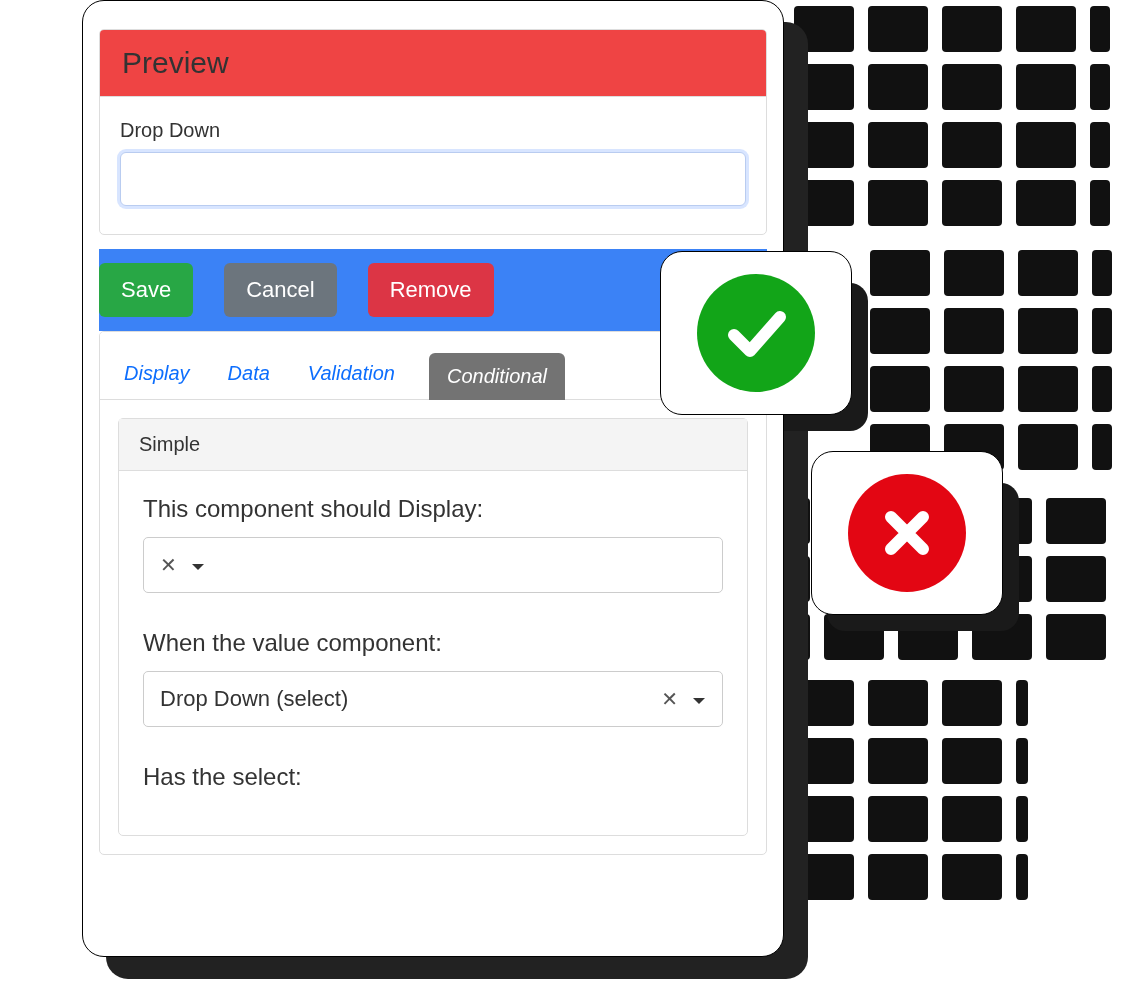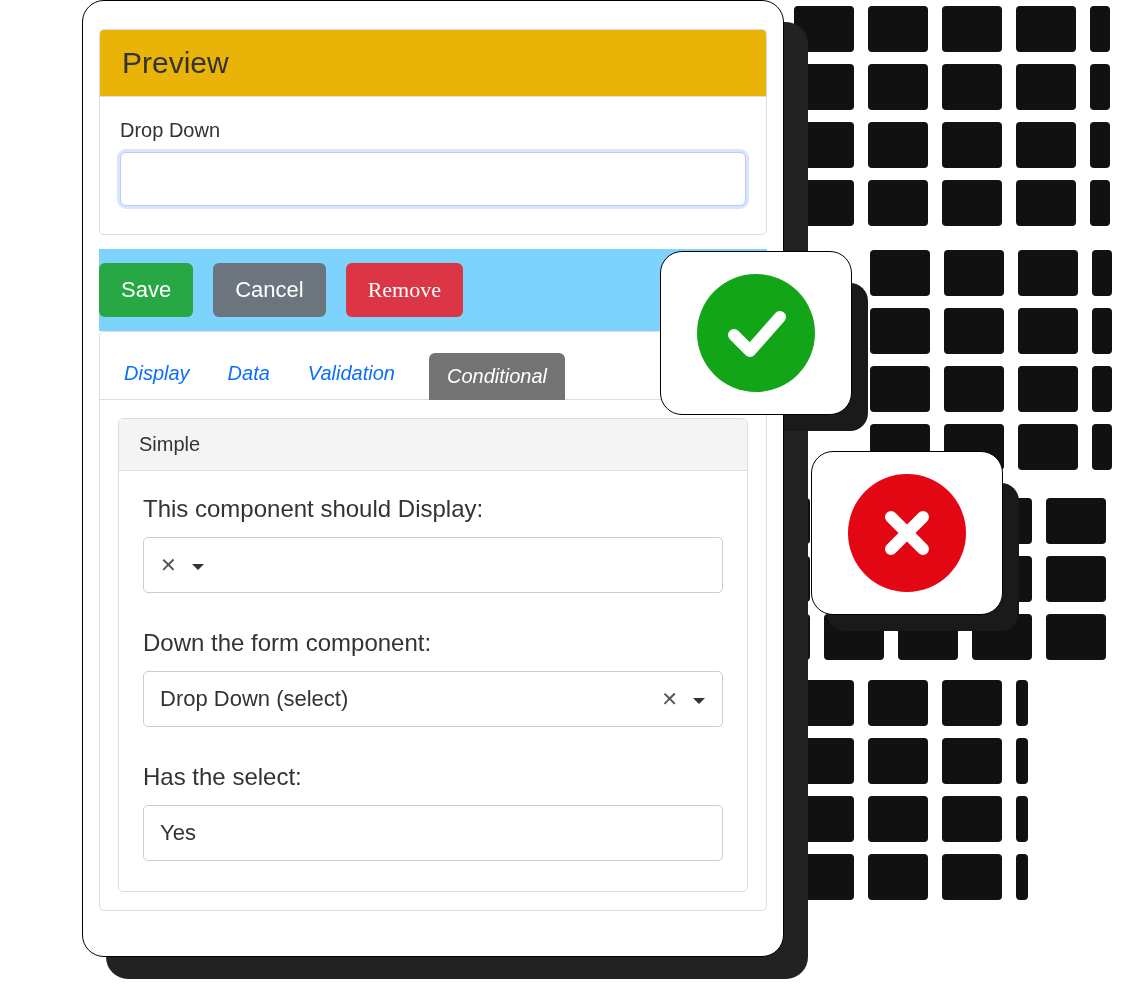--- a/index.html
+++ b/index.html
@@ -32,21 +32,21 @@
       border-radius: 22px;
       z-index: 1;
     }
     .panel {
       border: 1px solid #ddd;
       border-radius: 5px;
       background: #fff;
       overflow: hidden;
     }
     .panel-header {
-      background: #eab308;
+      background: #ef4444;
       border-bottom: 1px solid #ddd;
       padding: 16px 22px;
       font-size: 30px;
       font-weight: 400;
       color: #333;
     }
     .preview-body {
       padding: 22px 20px 28px 20px;
     }
     .field-label {
@@ -58,37 +58,37 @@
     .dropdown-field {
       width: 100%;
       height: 54px;
       border: 1px solid #b9ccf0;
       border-radius: 6px;
       box-shadow: 0 0 0 3px rgba(100,150,255,0.25);
       background: #fff;
     }
     .button-row {
       margin-top: 14px;
-      background: #7dd3fc;
+      background: #3b82f6;
       padding: 14px 0;
       display: flex;
-      gap: 20px;
+      gap: 31px;
     }
     .btn {
       border: none;
       border-radius: 6px;
       padding: 14px 22px;
       font-size: 22px;
       font-weight: 500;
       color: #fff;
       cursor: pointer;
     }
     .btn-save { background: #28a745; }
     .btn-cancel { background: #6c757d; }
-    .btn-remove { background: #dc3545; font-family: Liberation Serif, serif; }
+    .btn-remove { background: #dc3545; }
     .tabs-container {
       margin-top: 0;
       border: 1px solid #ddd;
       border-radius: 5px;
       overflow: hidden;
     }
     .tabs {
       display: flex;
       border-bottom: 1px solid #ddd;
       background: #fff;
@@ -360,35 +360,34 @@
               <span class="select-clear">✕</span>
               <span class="select-arrow">
                 <svg viewBox="0 0 14 10">
                     <path d="M1 2 L7 8 L13 2 Z" fill="#333"></path>
                   </svg>
               </span>
             </div>
           </div>
 
           <div class="form-group">
-            <span class="form-label">Down the form component:</span>
+            <span class="form-label">When the value component:</span>
             <div class="select-control">
               <span class="select-value">Drop Down (select)</span>
               <span class="select-clear">✕</span>
               <span class="select-arrow">
                 <svg viewBox="0 0 14 10">
                     <path d="M1 2 L7 8 L13 2 Z" fill="#333"></path>
                   </svg>
               </span>
             </div>
           </div>
 
           <div class="form-group">
             <span class="form-label">Has the select:</span>
-            <input class="text-control" type="text" value="Yes" style="">
           </div>
 
         </div>
       </div>
     </div>
   </div>
 </div>
 
 <div class="tile-shadow" style="left:676px; top:283px; width:192px; height:148px;"></div>
 <div class="tile tile-check">

